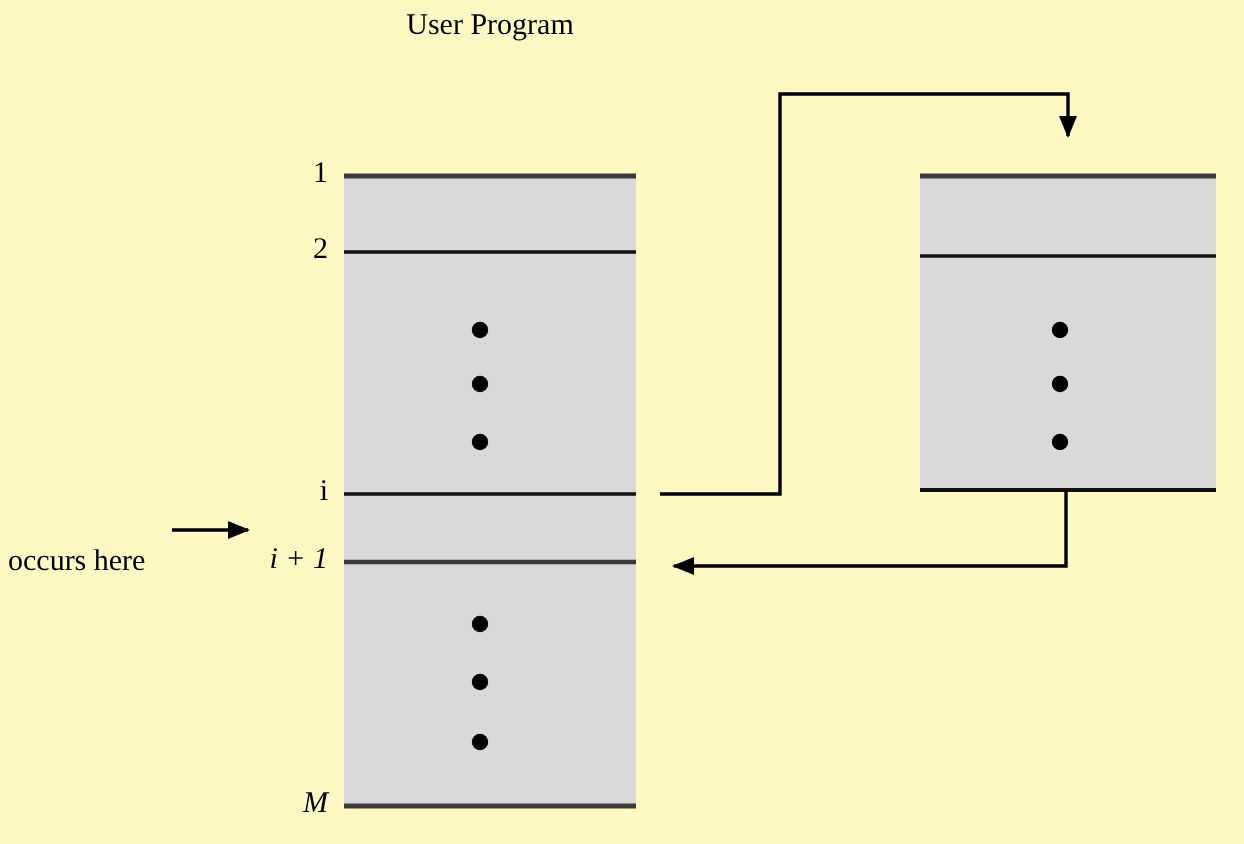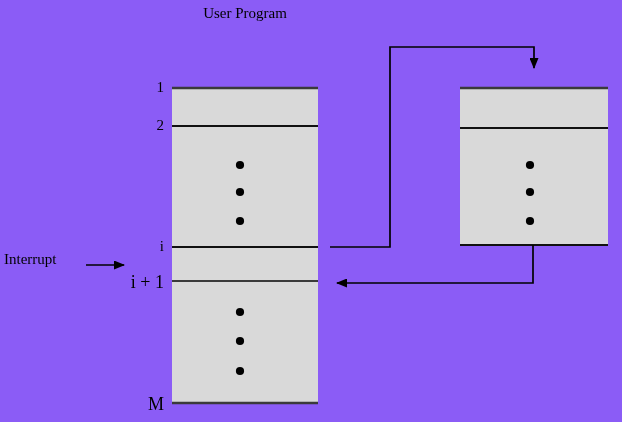--- a/index.html
+++ b/index.html
@@ -7,21 +7,21 @@
     padding: 0;
     background: #ffffff;
   }
   body {
     font-family: "Liberation Serif", "DejaVu Serif", serif;
   }
   #figure {
     position: relative;
     width: 622px;
     height: 422px;
-    background: #8b5cf6;
+    background: #fef9c3;
     overflow: hidden;
   }
   #figure svg {
     position: absolute;
     left: 0;
     top: 0;
   }
   .lbl {
     position: absolute;
     color: #000000;
@@ -30,21 +30,22 @@
   }
   .title {
     font-size: 15px;
     text-align: center;
   }
   .tick {
     font-size: 15px;
     text-align: right;
   }
   .tick-italic {
-    font-size: 18px;
+    font-size: 15px;
+    font-style: italic;
     text-align: right;
   }
   .note {
     font-size: 15px;
     text-align: left;
     line-height: 1.35;
   }
 </style>
 </head>
 <body>
@@ -92,15 +93,15 @@
   </svg>
 
   <div class="lbl title" style="left:175px; top:6px; width:140px;">User Program</div>
 
   <div class="lbl tick" style="left:118px; top:80px; width:46px;">1</div>
   <div class="lbl tick" style="left:118px; top:118px; width:46px;">2</div>
   <div class="lbl tick" style="left:118px; top:239px; width:46px;">i</div>
   <div class="lbl tick-italic" style="left:110px; top:273px; width:54px;">i + 1</div>
   <div class="lbl tick-italic" style="left:118px; top:395px; width:46px;">M</div>
 
-  <div class="lbl note" style="left:4px; top:249px; width:96px;">Interrupt</div>
+  <div class="lbl note" style="left:4px; top:271px; width:110px;">occurs here</div>
 
 </div>
 
 </body></html>

